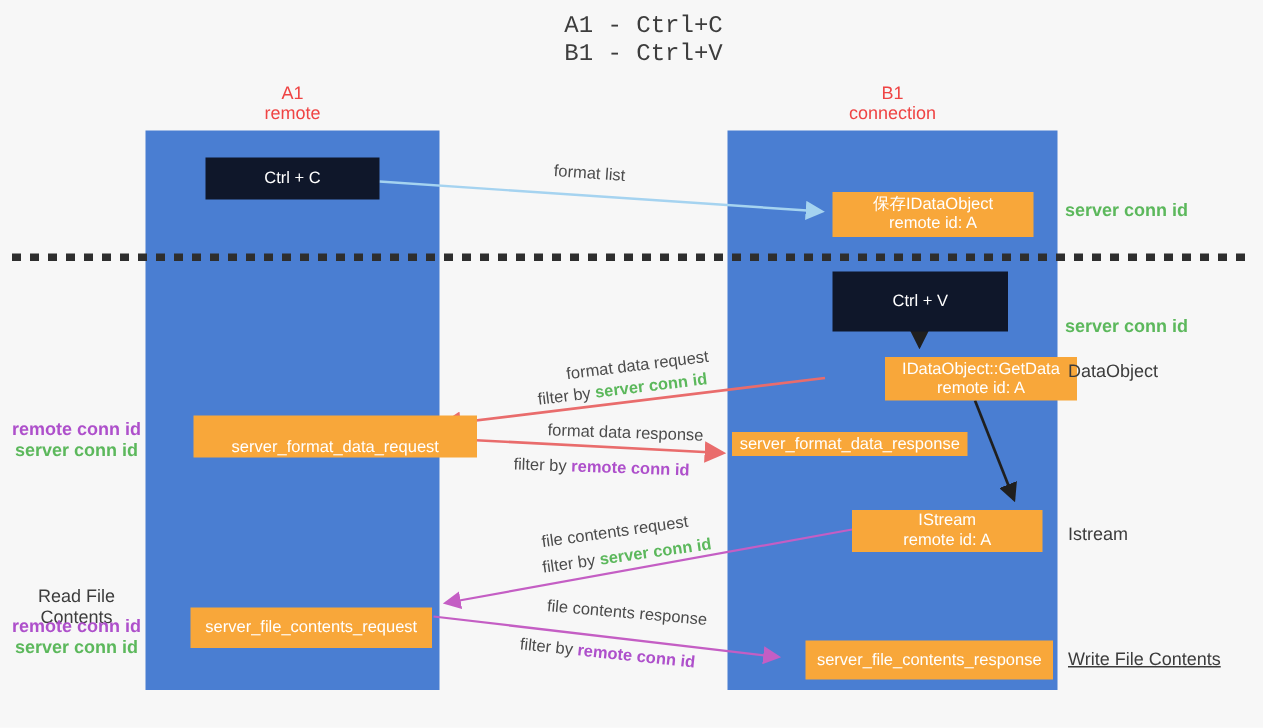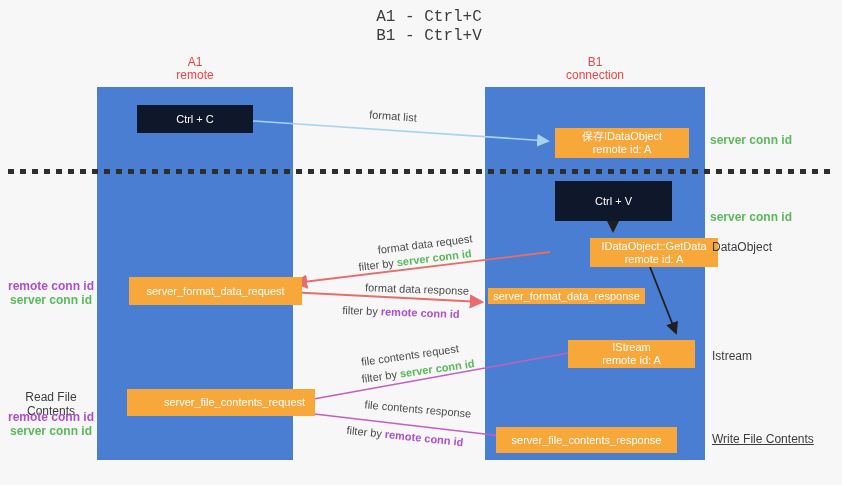--- a/index.html
+++ b/index.html
@@ -96,38 +96,38 @@
 
   <div class="node green" style="left:555px;top:181px;width:117px;height:40px;">
     <span>Ctrl + V</span>
   </div>
 
   <div class="node orange" style="left:550px;top:238px;width:128px;height:29px;margin-left:40px;">
     <span>IDataObject::GetData</span>
     <span>remote id: A</span>
   </div>
 
-  <div class="node orange" style="left:129px;top:277px;width:173px;height:28px;">
+  <div class="node orange" style="left:129px;top:277px;width:189px;height:28px;justify-content:flex-end;">
     <span>server_format_data_request</span>
   </div>
 
   <div class="node orange" style="left:488px;top:288px;width:157px;height:16px;">
     <span>server_format_data_response</span>
   </div>
 
   <div class="node orange" style="left:568px;top:340px;width:127px;height:28px;">
     <span>IStream</span>
     <span>remote id: A</span>
   </div>
 
-  <div class="node orange" style="left:127px;top:389px;width:161px;height:27px;padding-left:27px;">
+  <div class="node orange" style="left:127px;top:405px;width:161px;height:27px;">
     <span>server_file_contents_request</span>
   </div>
 
-  <div class="node orange" style="left:496px;top:427px;width:181px;height:26px;">
+  <div class="node orange" style="left:537px;top:427px;width:165px;height:26px;">
     <span>server_file_contents_response</span>
   </div>
 
   <div class="side-label gtxt" style="left:710px;top:133px;">server conn id</div>
   <div class="side-label gtxt" style="left:710px;top:210px;">server conn id</div>
   <div class="side-label dtxt" style="left:712px;top:240px;">DataObject</div>
   <div class="side-label dtxt" style="left:712px;top:349px;">Istream</div>
   <div class="side-label dtxt" style="left:712px;top:432px;text-decoration:underline;">Write File Contents</div>
 
   <div class="left-group" style="top:279px;">

